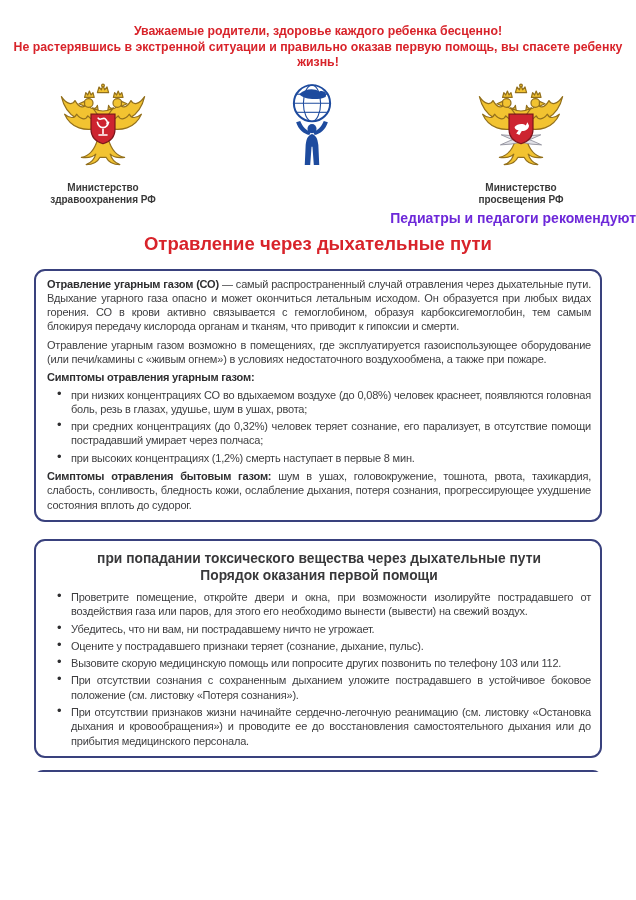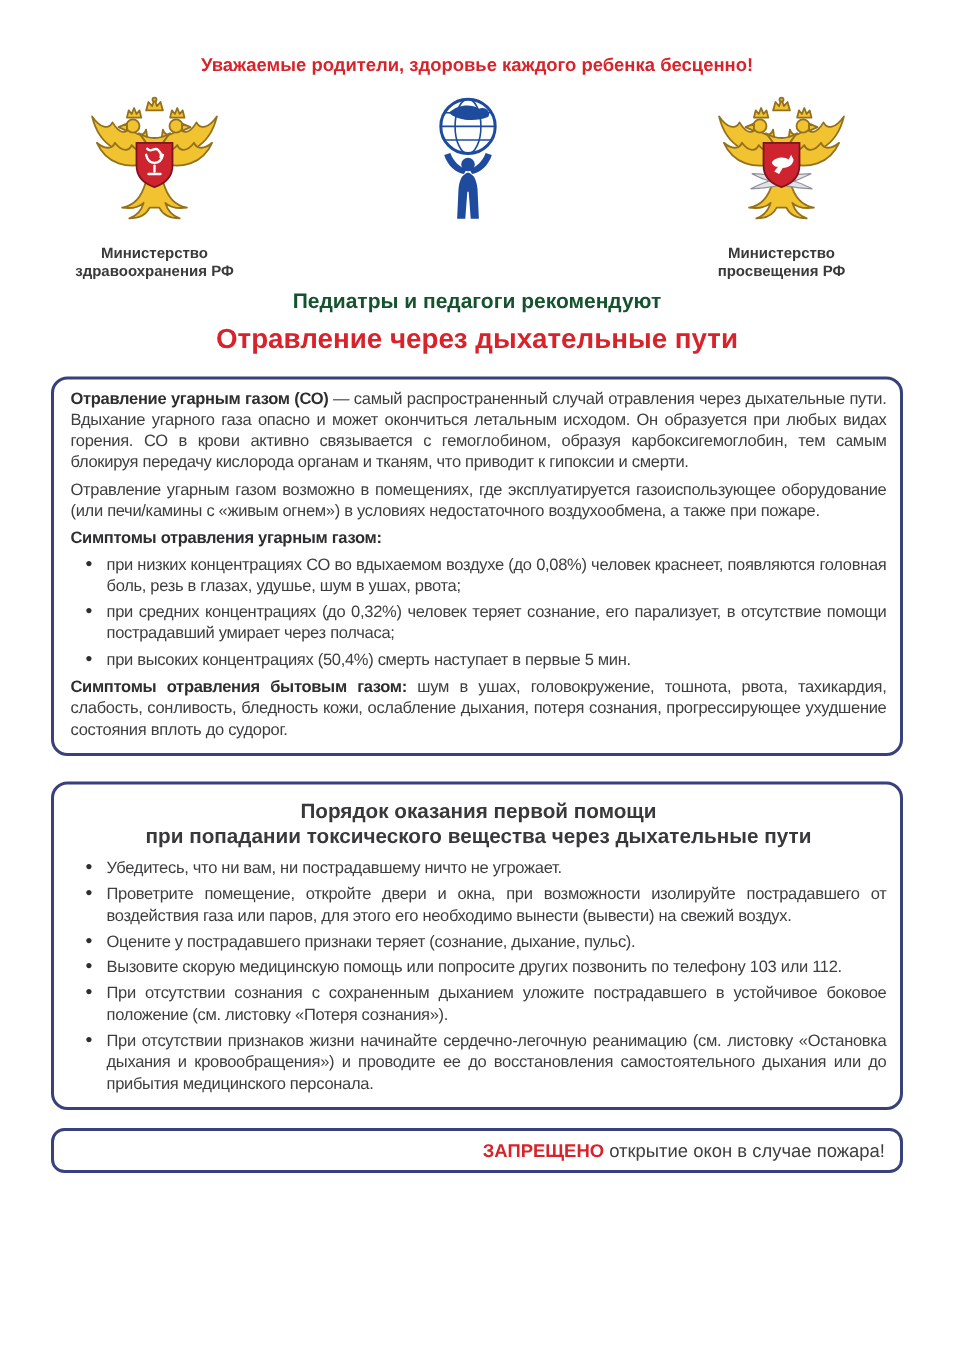--- a/index.html
+++ b/index.html
@@ -1,36 +1,36 @@
 <!DOCTYPE html>
 <html lang="ru"><head>
 <meta charset="utf-8">
 <style>
   * { margin:0; padding:0; box-sizing:border-box; }
   html,body { background:#ffffff; }
   body { font-family:"Liberation Sans", sans-serif; }
   .page {
     position:relative; width:636px; height:772px; background:#ffffff;
-    overflow:hidden; margin:12px auto;
+    overflow:hidden; margin:0 auto;
   }
   
   .appeal { padding-top:24px; text-align:center; color:#d8232a;
             font-weight:bold; font-size:12.3px; line-height:15.5px; }
   
   .logos { display:flex; justify-content:space-between; align-items:flex-start;
            padding:8px 26px 0 14px; }
   .logo-col { text-align:center; }
   .logo-col.left, .logo-col.right { width:178px; }
   .logo-col.center { width:150px; padding-top:2px; }
   .ministry-label { margin-top:3px; font-size:10px; font-weight:bold;
                     color:#3a3a3a; line-height:12.5px; }
   .union-label { margin-top:2px; font-size:9.5px; font-weight:bold;
                  color:#1e4b9e; line-height:11.5px; }
   
-  .subtitle { margin-top:3px; text-align:center; color:#14532d;
+  .subtitle { margin-top:3px; text-align:right; color:#6d28d9;
               font-weight:bold; font-size:14px; }
   .main-title { margin-top:7px; text-align:center; color:#d8232a;
                 font-weight:bold; font-size:18.5px; }
   
   .box { margin:14px 34px 0 34px; border:2px solid #39417d; border-radius:11px;
          padding:6px 9px 8px 11px; color:#3e3e40; font-size:11px;
          line-height:14.3px; letter-spacing:-0.2px; text-align:justify; }
   .box p { margin-top:4px; }
   .box p:first-child { margin-top:0; }
   .lead-bold { font-weight:bold; color:#2e2e30; }
@@ -52,20 +52,21 @@
             font-family:"Liberation Serif", serif; font-size:11px;
             color:#2b2b2b; }
 </style>
 </head>
 <body>
 
 <div class="page">
 
   <div class="appeal">
     <div>Уважаемые родители, здоровье каждого ребенка бесценно!</div>
+    <div>Не растерявшись в экстренной ситуации и правильно оказав первую помощь, вы спасете ребенку жизнь!</div>
   </div>
 
   <div class="logos">
 
     <div class="logo-col left">
       <span>
         <svg width="96" height="96" viewBox="0 0 120 112" aria-hidden="true">
           <g fill="#f2c331" stroke="#93701c" stroke-width="1.5" stroke-linejoin="round">
             <path d="M56 50 C34 52 14 44 8 18 C15 28 22 29 25 23 C31 33 37 33 39 26 C45 35 51 35 53 29 Z"></path>
             <path d="M64 50 C86 52 106 44 112 18 C105 28 98 29 95 23 C89 33 83 33 81 26 C75 35 69 35 67 29 Z"></path>
@@ -157,33 +158,33 @@
   <div class="subtitle">Педиатры и педагоги рекомендуют</div>
   <div class="main-title">Отравление через дыхательные пути</div>
 
   <div class="box">
     <p><span class="lead-bold">Отравление угарным газом (СО)</span><span> — самый распространенный случай отравления через дыхательные пути. Вдыхание угарного газа опасно и может окончиться летальным исходом. Он образуется при любых видах горения. СО в крови активно связывается с гемоглобином, образуя карбоксигемоглобин, тем самым блокируя передачу кислорода органам и тканям, что приводит к гипоксии и смерти.</span></p>
     <p>Отравление угарным газом возможно в помещениях, где эксплуатируется газоиспользующее оборудование (или печи/камины с «живым огнем») в условиях недостаточного воздухообмена, а также при пожаре.</p>
     <div class="inner-heading">Симптомы отравления угарным газом:</div>
     <ul class="bullets">
       <li><span>при низких концентрациях СО во вдыхаемом воздухе (до 0,08%) человек краснеет, появляются головная боль, резь в глазах, удушье, шум в ушах, рвота;</span></li>
       <li><span>при средних концентрациях (до 0,32%) человек теряет сознание, его парализует, в отсутствие помощи пострадавший умирает через полчаса;</span></li>
-      <li><span>при высоких концентрациях (50,4%) смерть наступает в первые 5 мин.</span></li>
+      <li><span>при высоких концентрациях (1,2%) смерть наступает в первые 8 мин.</span></li>
     </ul>
     <p><span class="lead-bold">Симптомы отравления бытовым газом:</span><span> шум в ушах, головокружение, тошнота, рвота, тахикардия, слабость, сонливость, бледность кожи, ослабление дыхания, потеря сознания, прогрессирующее ухудшение состояния вплоть до судорог.</span></p>
   </div>
 
   <div class="box" style="margin-top:17px;">
     <div class="aid-title">
+      <div>при попадании токсического вещества через дыхательные пути</div>
       <div>Порядок оказания первой помощи</div>
-      <div>при попадании токсического вещества через дыхательные пути</div>
     </div>
     <ul class="bullets">
+      <li><span>Проветрите помещение, откройте двери и окна, при возможности изолируйте пострадавшего от воздействия газа или паров, для этого его необходимо вынести (вывести) на свежий воздух.</span></li>
       <li><span>Убедитесь, что ни вам, ни пострадавшему ничто не угрожает.</span></li>
-      <li><span>Проветрите помещение, откройте двери и окна, при возможности изолируйте пострадавшего от воздействия газа или паров, для этого его необходимо вынести (вывести) на свежий воздух.</span></li>
       <li><span>Оцените у пострадавшего признаки теряет (сознание, дыхание, пульс).</span></li>
       <li><span>Вызовите скорую медицинскую помощь или попросите других позвонить по телефону 103 или 112.</span></li>
       <li><span>При отсутствии сознания с сохраненным дыханием уложите пострадавшего в устойчивое боковое положение (см. листовку «Потеря сознания»).</span></li>
       <li><span>При отсутствии признаков жизни начинайте сердечно-легочную реанимацию (см. листовку «Остановка дыхания и кровообращения») и проводите ее до восстановления самостоятельного дыхания или до прибытия медицинского персонала.</span></li>
     </ul>
   </div>
 
   <div class="warning-box">
     <span class="warning-lead">ЗАПРЕЩЕНО</span><span> открытие окон в случае пожара!</span>
   </div>

